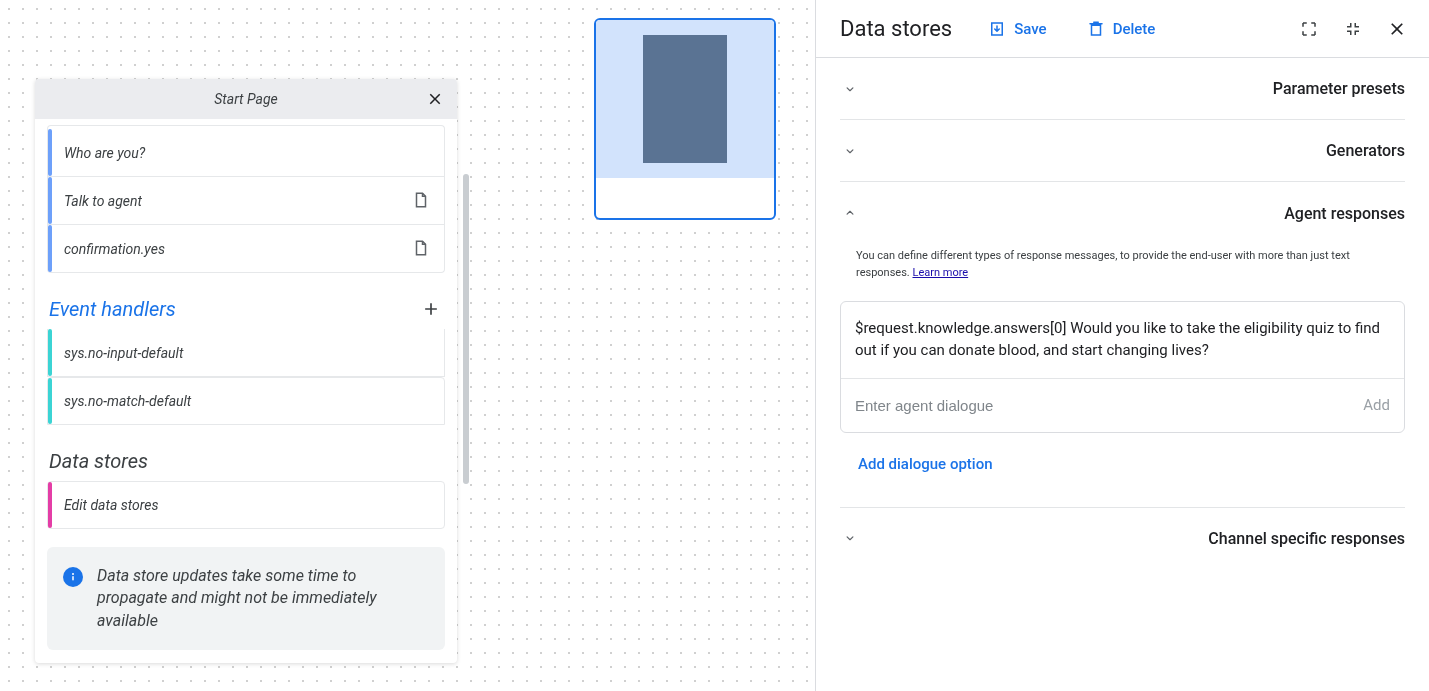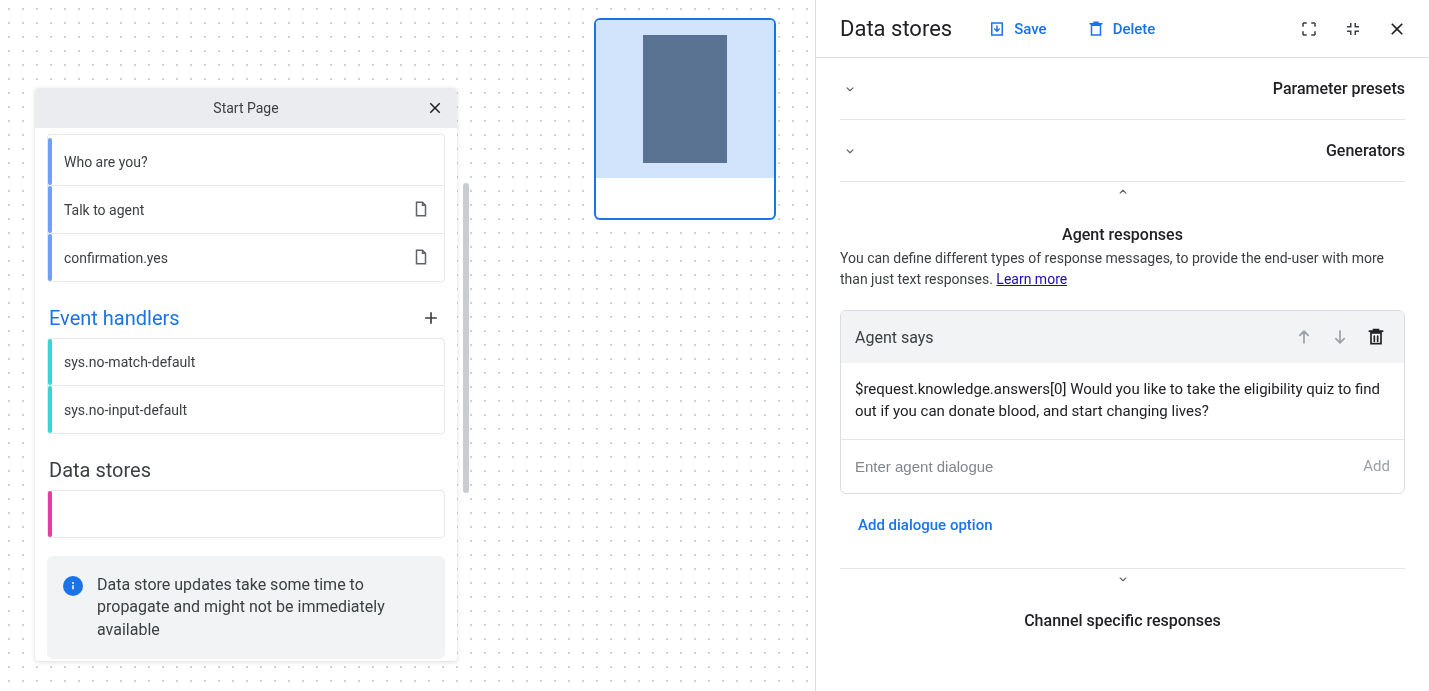--- a/index.html
+++ b/index.html
@@ -19,25 +19,26 @@
     width: 815px;
     height: 691px;
     background-image: radial-gradient(circle, #d0d0d0 1px, transparent 1px);
     background-size: 14px 14px;
     background-position: 2px 2px;
   }
   
   .start-page {
     position: absolute;
     left: 35px;
-    top: 88px;
+    top: 79px;
     width: 422px;
     background: #fff;
     border-radius: 4px;
     box-shadow: 0 1px 4px rgba(0,0,0,0.15);
+    font-style: italic;
   }
   .start-page-header {
     display: flex;
     align-items: center;
     justify-content: center;
     position: relative;
     height: 40px;
     background: #ebecef;
     border-radius: 4px 4px 0 0;
     font-size: 14px;
@@ -46,21 +47,21 @@
   .start-page-close {
     position: absolute;
     right: 10px;
     top: 50%;
     transform: translateY(-50%);
     cursor: pointer;
     width: 24px; height: 24px;
     display:flex;align-items:center;justify-content:center;
   }
   .start-page-body {
-    padding: 6px 12px 2px 12px;
+    padding: 6px 12px 13px 12px;
     position: relative;
   }
   .scrollbar-fake {
     position: absolute;
     right: -12px;
     top: 55px;
     width: 6px;
     height: 310px;
     background: #c9cdd1;
     border-radius: 3px;
@@ -220,32 +221,32 @@
     overflow-y:auto;
     padding: 0 24px 24px 24px;
   }
   .accordion-row {
     display:flex;align-items:center;gap:18px;
     height:62px;
     border-bottom:1px solid #e3e5e7;
     cursor:pointer;
     justify-content:space-between;
   }
-  .accordion-row.last-no-border{border-bottom:none;flex-direction:column;}
+  .accordion-row.last-no-border{border-bottom:none;}
   .accordion-chevron {
     width:20px;height:20px;color:#5f6368;display:flex;align-items:center;justify-content:center;
   }
   .accordion-label {
     font-size:16px;font-weight:500;color:#202124;
   }
   .accordion-content {
     padding: 4px 0 16px 0;
   }
   .desc-text {
-    font-size:14px;color:#3c4043;line-height:1.5;
+    font-size:11px;color:#3c4043;line-height:1.5;margin-left:16px;
   }
   .desc-text a { color:#1a0dab; text-decoration:underline; }
   .agent-card {
     margin-top:20px;
     border:1px solid #dadce0;
     border-radius:6px;
     overflow:hidden;
   }
   .agent-card-head {
     display:flex;align-items:center;
@@ -343,36 +344,37 @@
 
       <div class="section-head blue">
         <span class="section-title">Event handlers</span>
         <div class="plus-btn">
           <svg width="20" height="20" viewBox="0 0 24 24">
               <path d="M11 5h2v14h-2z M5 11h14v2H5z" fill="#3c4043"></path>
             </svg>
         </div>
       </div>
       <div class="list-group">
+        <div class="list-item">
+          <div class="route-bar bar-teal"></div>
+          <span class="list-item-label">sys.no-input-default</span>
+        </div>
         <div class="list-item" style="border-top:1px solid #e6e8ea;border-radius:4px 4px 0 0;">
           <div class="route-bar bar-teal"></div>
           <span class="list-item-label">sys.no-match-default</span>
         </div>
-        <div class="list-item">
-          <div class="route-bar bar-teal"></div>
-          <span class="list-item-label">sys.no-input-default</span>
-        </div>
       </div>
 
       <div class="section-head">
         <span class="section-title">Data stores</span>
       </div>
       <div class="list-group">
         <div class="list-item" style="border-top:1px solid #e6e8ea;border-radius:4px;">
           <div class="route-bar bar-magenta"></div>
+          <span class="list-item-label">Edit data stores</span>
         </div>
       </div>
 
       <div class="info-box">
         <div class="info-icon">
           <svg width="12" height="12" viewBox="0 0 24 24">
               <circle cx="12" cy="6" r="2" fill="#fff"></circle>
               <rect x="10.5" y="10" width="3" height="9" rx="1.5" fill="#fff"></rect>
             </svg>
         </div>
@@ -445,38 +447,20 @@
       </span>
       <span class="accordion-label">Agent responses</span>
     </div>
 
     <div class="accordion-content">
       <p class="desc-text">
         <span>You can define different types of response messages, to provide the end-user with more than just text responses. </span><a href="#">Learn more</a>
       </p>
 
       <div class="agent-card">
-        <div class="agent-card-head">
-          <span class="agent-card-title">Agent says</span>
-          <div class="card-icon">
-            <svg width="20" height="20" viewBox="0 0 24 24">
-                <path d="M12 19V5m0 0-5 5m5-5 5 5" fill="none" stroke="#9aa0a6" stroke-width="2" stroke-linecap="round" stroke-linejoin="round"></path>
-              </svg>
-          </div>
-          <div class="card-icon">
-            <svg width="20" height="20" viewBox="0 0 24 24">
-                <path d="M12 5v14m0 0-5-5m5 5 5-5" fill="none" stroke="#9aa0a6" stroke-width="2" stroke-linecap="round" stroke-linejoin="round"></path>
-              </svg>
-          </div>
-          <div class="card-icon delete">
-            <svg width="20" height="20" viewBox="0 0 24 24">
-                <path d="M6 7h12v13H6zM4 5h16M10 11v6M14 11v6M9 5V3h6v2" fill="none" stroke="#202124" stroke-width="2" stroke-linecap="round"></path>
-              </svg>
-          </div>
-        </div>
         <div class="agent-card-body">$request.knowledge.answers[0] Would you like to take the eligibility quiz to find out if you can donate blood, and start changing lives?</div>
         <div class="agent-card-input">
           <input type="text" placeholder="Enter agent dialogue" style="">
           <span class="add-btn-grey">Add</span>
         </div>
       </div>
 
       <div class="add-dialogue">Add dialogue option</div>
     </div>
 

